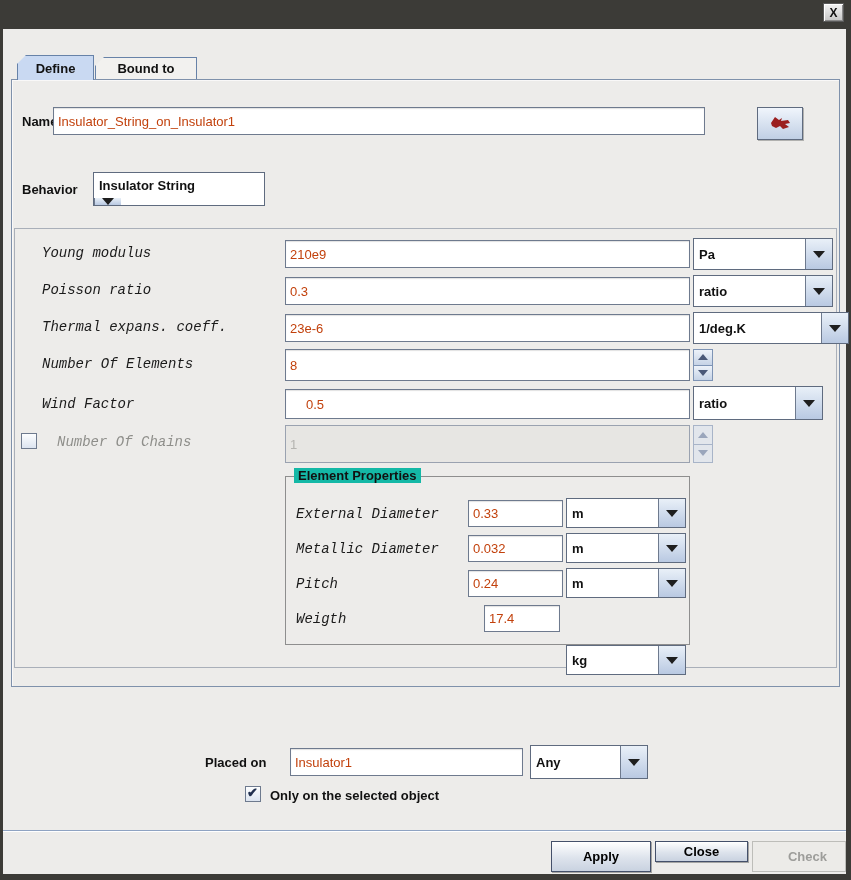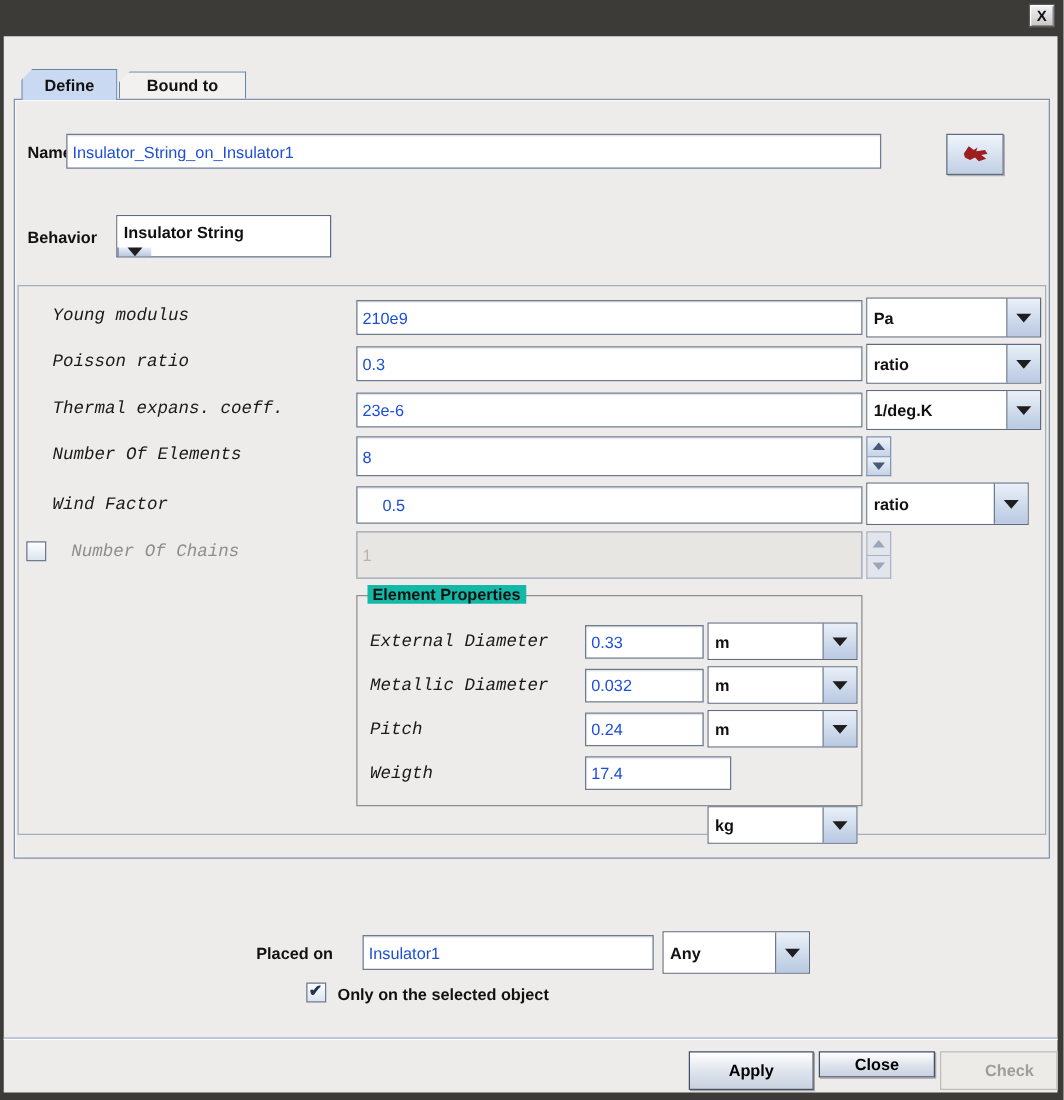--- a/index.html
+++ b/index.html
@@ -22,21 +22,21 @@
   .tab-pane{position:absolute;left:11px;top:79px;width:829px;height:608px;box-sizing:border-box;
     border:1px solid #7F91AB;box-shadow:inset 1px 1px 0 rgba(255,255,255,0.65);}
 
   .params{position:absolute;left:14px;top:228px;width:823px;height:440px;box-sizing:border-box;border:1px solid #A9AFB9;}
 
   .bold-label{position:absolute;font-weight:bold;font-size:13px;color:#111;white-space:nowrap;}
   .mono-label{position:absolute;font-family:"Liberation Mono",monospace;font-style:italic;font-size:14px;color:#1A1A1A;white-space:nowrap;}
   .mono-label.dim{color:#8E8E8A;}
 
   .tf{position:absolute;box-sizing:border-box;border:1px solid #6E7A8E;background:#fff;
-    font-family:"Liberation Sans",sans-serif;font-size:13px;color:#1d4ed8;padding:0 4px;outline:none;
+    font-family:"Liberation Sans",sans-serif;font-size:13px;color:#c2410c;padding:0 4px;outline:none;
     box-shadow:inset 0 1px 1px rgba(0,0,0,0.12);}
   .tf.disabled{background:#E7E6E3;color:#B5B4B0;border-color:#9AA2B0;box-shadow:none;}
 
   .combo{position:absolute;box-sizing:border-box;border:1px solid #5F6B7F;background:#fff;display:flex;cursor:default;}
   .combo-value{flex:1;display:flex;align-items:center;padding:0 5px;font-weight:bold;font-size:13px;color:#111;
     background:#fff;overflow:hidden;white-space:nowrap;}
   .combo-arrow{width:26px;border-left:1px solid #6E7A8E;background:linear-gradient(#E9F0F8,#B9C9E2);
     display:flex;align-items:center;justify-content:center;}
   .tri-down{width:0;height:0;border-left:6px solid transparent;border-right:6px solid transparent;border-top:7px solid #1E1E1E;}
 
@@ -121,21 +121,21 @@
   <input class="tf" style="left: 285px; top: 277px; width: 405px; height: 28px;" value="0.3">
   <div class="combo" style="left:693px;top:275px;width:140px;height:32px;">
     <span class="combo-value">ratio</span>
     <span class="combo-arrow">
         <i class="tri-down"></i>
       </span>
   </div>
 
   <span class="mono-label" style="left:42px;top:319px;">Thermal expans. coeff.</span>
   <input class="tf" style="left: 285px; top: 314px; width: 405px; height: 28px;" value="23e-6">
-  <div class="combo" style="left:693px;top:312px;width:140px;height:32px;">
+  <div class="combo" style="left:693px;top:312px;width:156px;height:32px;">
     <span class="combo-value">1/deg.K</span>
     <span class="combo-arrow">
         <i class="tri-down"></i>
       </span>
   </div>
 
   <span class="mono-label" style="left:42px;top:356px;">Number Of Elements</span>
   <input class="tf" style="left: 285px; top: 349px; width: 405px; height: 32px;" value="8">
   <div class="spinner" style="left:693px;top:349px;height:32px;">
     <div class="spin-btn">
@@ -191,21 +191,21 @@
   <span class="mono-label" style="left:296px;top:576px;">Pitch</span>
   <input class="tf" style="left: 468px; top: 570px; width: 95px; height: 27px;" value="0.24">
   <div class="combo" style="left:566px;top:568px;width:120px;height:30px;">
     <span class="combo-value">m</span>
     <span class="combo-arrow">
         <i class="tri-down"></i>
       </span>
   </div>
 
   <span class="mono-label" style="left:296px;top:611px;">Weigth</span>
-  <input class="tf" style="left: 468px; top: 605px; width: 117px; height: 27px;" value="17.4">
+  <input class="tf" style="left: 484px; top: 605px; width: 76px; height: 27px;" value="17.4">
   <div class="combo" style="left:566px;top:603px;width:120px;height:30px;margin-top:42px;">
     <span class="combo-value">kg</span>
     <span class="combo-arrow">
         <i class="tri-down"></i>
       </span>
   </div>
 
   <span class="bold-label" style="left:205px;top:755px;">Placed on</span>
   <input class="tf" style="left: 290px; top: 748px; width: 233px; height: 28px;" value="Insulator1">
   <div class="combo" style="left:530px;top:745px;width:118px;height:34px;">

